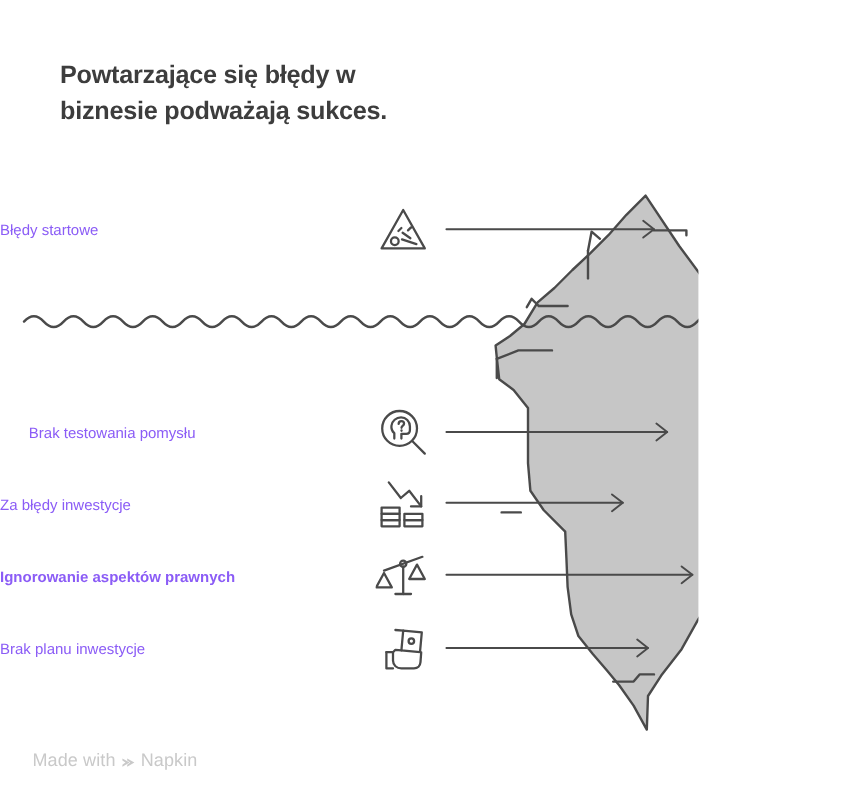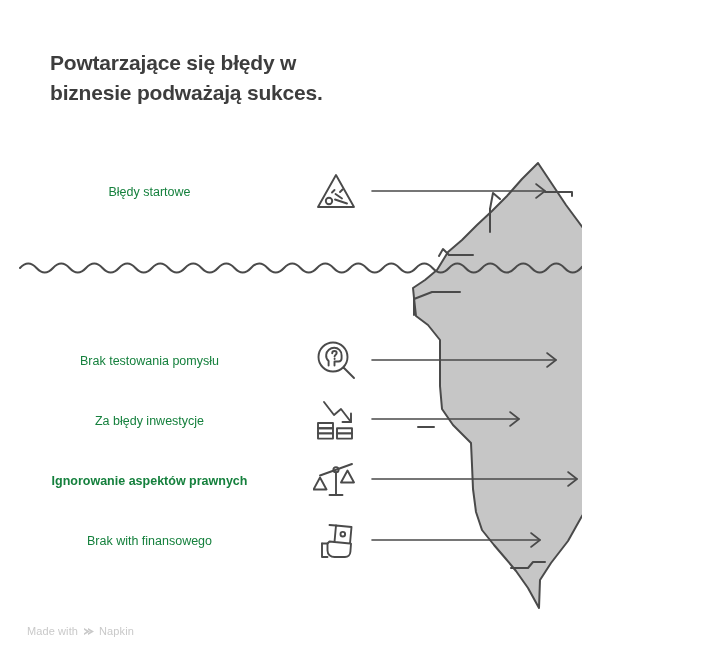--- a/index.html
+++ b/index.html
@@ -29,28 +29,28 @@
     top: 48px;
     width: 330px;
     font-size: 21px;
     font-weight: bold;
     line-height: 1.42;
     color: #3d3d3d;
     letter-spacing: -0.2px;
   }
   .label {
     position: absolute;
-    text-align: center;
+    text-align: left;
     font-size: 12.5px;
-    color: #15803d;
+    color: #8b5cf6;
     line-height: 1;
     white-space: nowrap;
   }
   .label-above  { left: 0px;  width: 299px; top: 186px; }
-  .label-deep-1 { left: 0px;  width: 299px; top: 355px; }
+  .label-deep-1 { left: 0px;  width: 299px; top: 355px; padding-left: 24px; }
   .label-deep-2 { left: 0px;  width: 299px; top: 415px; }
   .label-deep-3 { left: 0px;  width: 299px; top: 475px; font-weight: bold; }
   .label-deep-4 { left: 0px;  width: 299px; top: 535px; }
 
   .icon-box {
     position: absolute;
     width: 46px;
     height: 46px;
   }
   .icon-box svg { display: block; }
@@ -66,24 +66,24 @@
     left: 0;
     top: 0;
     width: 721px;
     height: 661px;
     pointer-events: none;
   }
   .footer {
     position: absolute;
     left: 27px;
     top: 625px;
-    font-size: 11px;
+    font-size: 15px;
     color: #c9c9c9;
     display: flex;
-    align-items: flex-start;
+    align-items: flex-end;
     gap: 4px;
     letter-spacing: 0.1px;
   }
   .footer .mark { display: inline-block; line-height: 0; }
 </style>
 </head>
 <body>
 
 <div id="infographic">
 
@@ -224,21 +224,21 @@
     <svg width="46" height="46" viewBox="0 0 46 46" xmlns="http://www.w3.org/2000/svg" fill="none" stroke="#4a4a4a" stroke-width="1.9" stroke-linecap="round" stroke-linejoin="round">
       <path d="M7,18.5 L39,7"></path>
       <circle cx="23" cy="12.7" r="2.6"></circle>
       <path d="M23,15.3 L23,38"></path>
       <path d="M16.5,38 L29.5,38"></path>
       <path d="M6,20.5 L12.5,32.5 L-0.5,32.5 Z" transform="translate(1,0)"></path>
       <path d="M34.5,13.5 L41,25.5 L28,25.5 Z"></path>
     </svg>
   </div>
 
-  <div class="label label-deep-4">Brak with finansowego</div>
+  <div class="label label-deep-4">Brak planu inwestycje</div>
 
   <div class="icon-box icon-deep-4">
     <svg width="46" height="46" viewBox="0 0 46 46" xmlns="http://www.w3.org/2000/svg" fill="none" stroke="#4a4a4a" stroke-width="1.9" stroke-linecap="round" stroke-linejoin="round">
       <path d="M23,8.5 L38.5,10 L37,26.5 L21.5,25 Z"></path>
       <circle cx="29.8" cy="17.2" r="2.3"></circle>
       <path d="M23,8.5 L16.5,8"></path>
       <path d="M21.5,25 L16.5,24.5 L14.5,26.5 L9,26.5"></path>
       <path d="M9,26.5 L9,40 L14.5,40"></path>
       <path d="M14.5,26.5 L14.5,33.5 C14.5,37.4 17.6,40 21.5,40 L32,40 C35,40 37.2,37.8 37.4,34.8 L38,26.7"></path>
     </svg>

